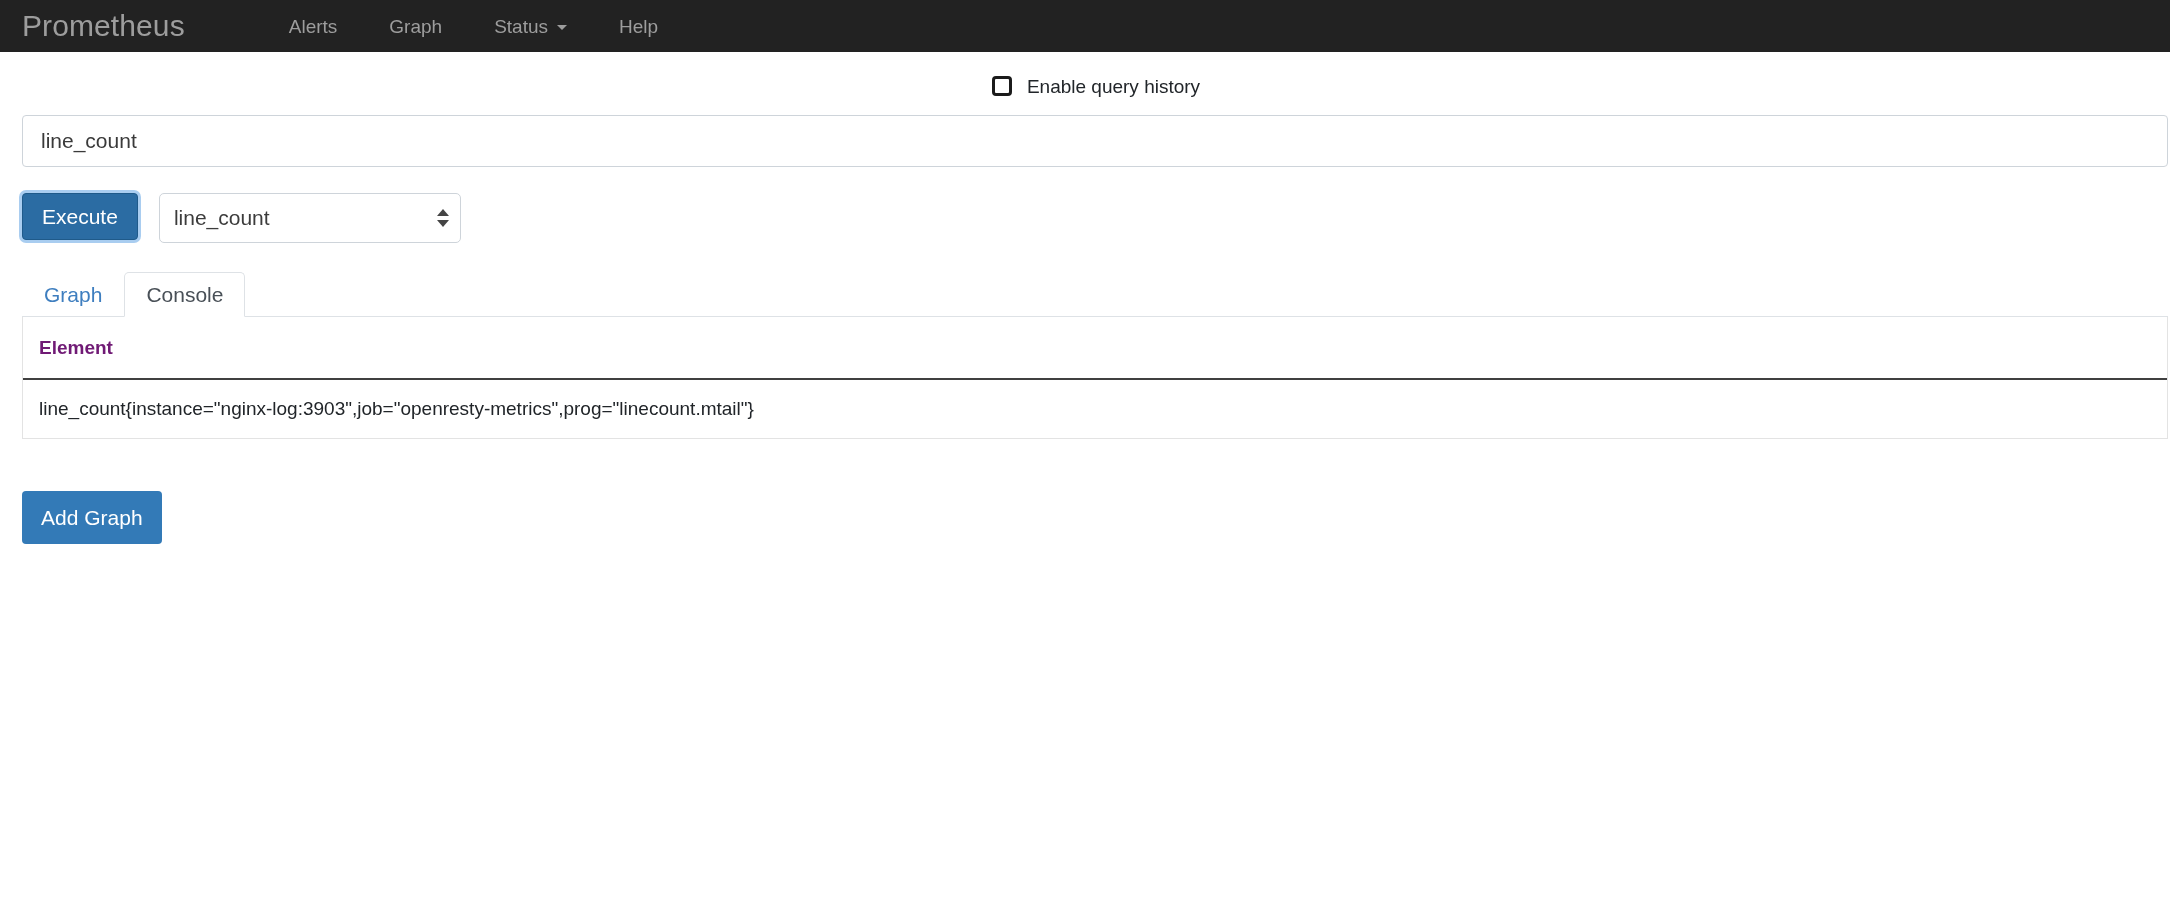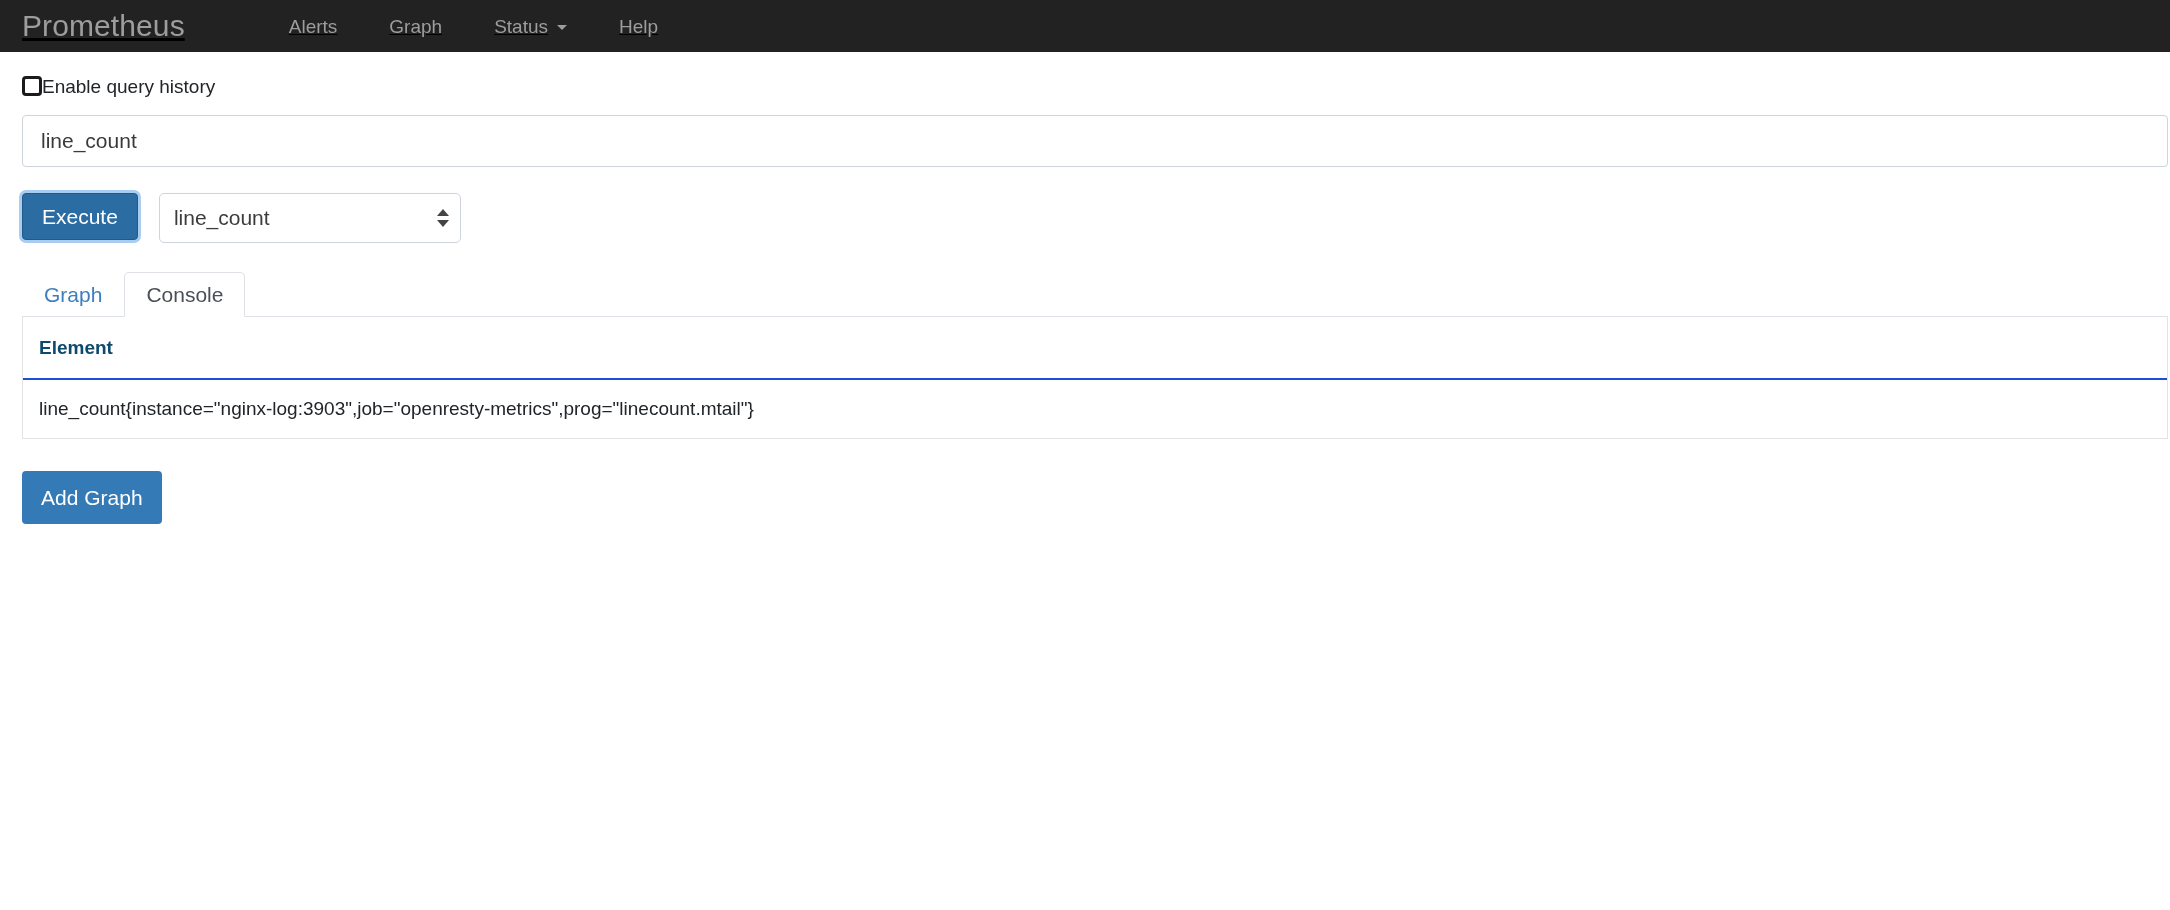--- a/index.html
+++ b/index.html
@@ -14,21 +14,20 @@
   }
 
   
   .navbar {
     height: 52px;
     background: #222222;
     display: flex;
     align-items: center;
     padding: 0 0 0 22px;
     width: 100%;
-    text-decoration: underline;
   }
   .brand {
     color: #9d9d9d;
     font-size: 30px;
     line-height: 1;
     letter-spacing: 0.1px;
     padding-right: 10px;
     text-decoration: none;
     white-space: nowrap;
   }
@@ -64,21 +63,22 @@
   .page {
     padding: 0 0 0 22px;
     width: 100%;
   }
 
   
   .history-row {
     display: flex;
     align-items: center;
     margin-top: 24px;
-    gap: 0;
+    gap: 15px;
+    justify-content: center;
   }
   .cbox {
     width: 20px;
     height: 20px;
     border: 3px solid #1b1b1b;
     border-radius: 4px;
     background: #ffffff;
     flex: 0 0 auto;
   }
   .history-label {
@@ -202,38 +202,38 @@
     padding: 0;
   }
   table.result {
     width: 100%;
     border-collapse: collapse;
   }
   table.result th {
     text-align: left;
     font-size: 19px;
     font-weight: bold;
-    color: #0c4a6e;
+    color: #701a75;
     padding: 20px 0 19px 16px;
-    border-bottom: 2px solid #1d4ed8;
+    border-bottom: 2px solid #404040;
     white-space: nowrap;
   }
   table.result td {
     text-align: left;
     font-size: 19px;
     color: #212529;
     padding: 18px 0 18px 16px;
     border-bottom: 1px solid #e9ecef;
     white-space: nowrap;
   }
   table.result tr:last-child td { border-bottom: none; }
 
   
   .btn-add-graph {
-    margin-top: 32px;
+    margin-top: 52px;
     background: #337ab7;
     color: #ffffff;
     border: none;
     border-radius: 4px;
     font-size: 21px;
     font-family: "Liberation Sans", sans-serif;
     padding: 0 19px;
     height: 53px;
     line-height: 49px;
     cursor: pointer;

